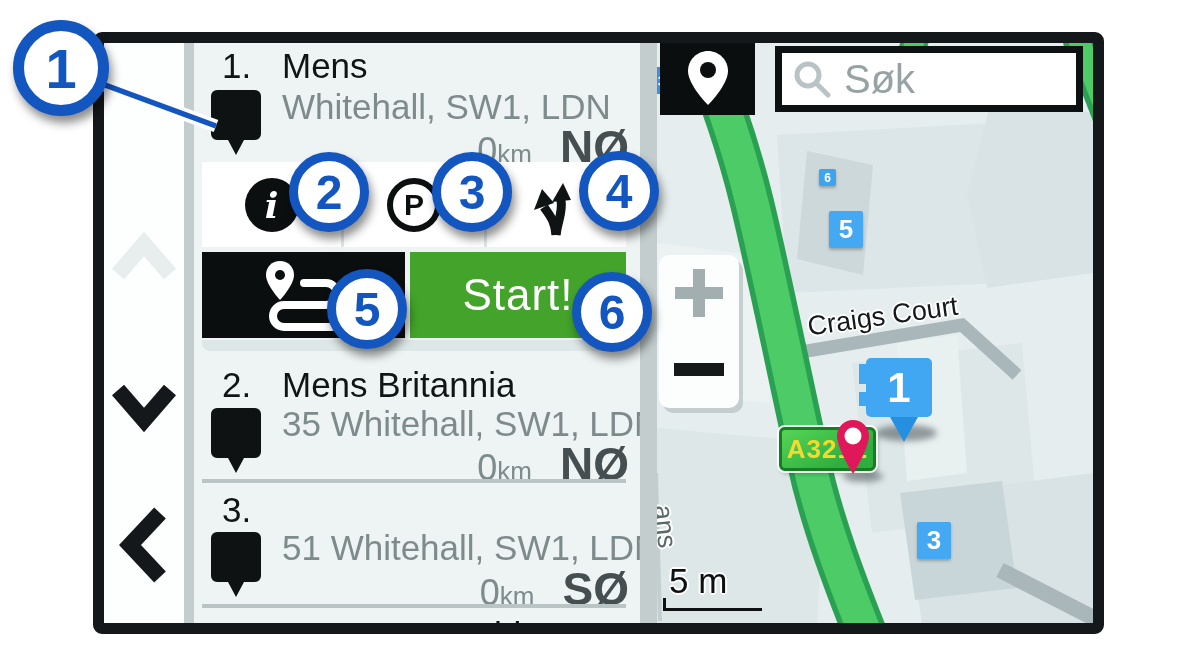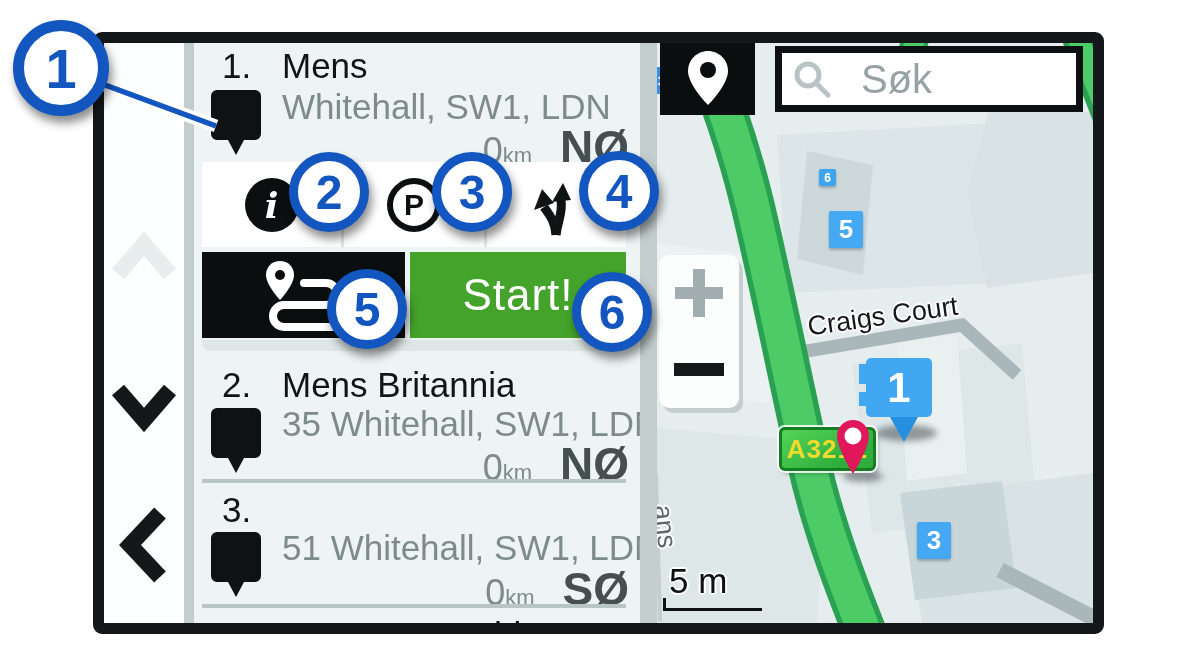--- a/index.html
+++ b/index.html
@@ -16,21 +16,21 @@
   .navcol{position:absolute;left:0;top:0;width:80px;height:100%;background:#fdfefe;}
   .divider-left{position:absolute;left:80px;top:0;width:10px;height:100%;background:#c3cdce;}
   .scroll-strip{position:absolute;left:536px;top:0;width:17px;height:100%;background:#c3cdce;}
 
   
   .list{position:absolute;left:90px;top:0;width:446px;height:100%;background:#eef3f3;overflow:hidden;}
   .idx,.title{font-size:35px;color:#101415;white-space:nowrap;}
   .addr{font-size:35px;color:#7e8b8d;white-space:nowrap;}
   .distrow{display:flex;justify-content:flex-end;align-items:baseline;gap:28px;width:255px;}
   .dist{font-size:36px;color:#7e8b8d;}
-  .dist .unit{font-size:22px;}
+  .dist .unit{font-size:26px;}
   .dir{font-size:46px;font-weight:700;color:#454e50;}
   .sep{position:absolute;left:8px;width:424px;height:4px;background:#b9c4c5;}
 
   .iconsrow{position:absolute;left:8px;top:119px;width:424px;height:85px;background:#dfe7e7;
             display:flex;gap:3px;}
   .iconcell{flex:1;background:#ffffff;display:flex;align-items:center;justify-content:center;}
   .info-circle{width:54px;height:54px;border-radius:50%;background:#0c0f10;color:#fff;
                display:flex;align-items:center;justify-content:center;
                font-family:"DejaVu Serif",serif;font-style:italic;font-weight:700;font-size:36px;}
   .park-circle{width:42px;height:42px;border-radius:50%;border:6px solid #0c0f10;color:#0c0f10;
@@ -43,21 +43,21 @@
             font-size:44px;font-weight:500;letter-spacing:1px;}
   .card-strip{position:absolute;left:8px;top:297px;width:424px;height:11px;background:#dee7e7;
               border-radius:0 0 8px 8px;}
 
   
   .map{position:absolute;left:553px;top:0;right:0;height:100%;background:#e6edee;overflow:hidden;}
   .pinbtn{position:absolute;left:3px;top:0;width:95px;height:72px;background:#0b0e0f;
           display:flex;align-items:center;justify-content:center;z-index:6;}
   .searchbox{position:absolute;left:118px;top:3px;width:308px;height:66px;background:#ffffff;
              border:7px solid #0e1112;box-sizing:border-box;display:flex;align-items:center;
-             gap:27px;padding-left:10px;z-index:6;}
+             gap:10px;padding-left:10px;z-index:6;}
   .searchbox input{border:none;outline:none;width:200px;font-size:40px;color:#42494b;
                    font-family:"Liberation Sans","DejaVu Sans",sans-serif;background:transparent;}
   .searchbox input::placeholder{color:#97a2a5;opacity:1;}
   .shield-small{position:absolute;left:-6px;top:24px;width:22px;height:27px;background:#3a8fe8;
                 color:#fff;font-size:15px;font-weight:700;display:flex;align-items:center;
                 justify-content:center;border-radius:3px;z-index:5;}
   .zoompanel{position:absolute;left:2px;top:212px;width:80px;height:153px;background:#fcfdfd;
              border-radius:10px;box-shadow:4px 5px 0 rgba(170,180,182,.55);z-index:5;
              display:flex;flex-direction:column;}
   .zoomhalf{flex:1;display:flex;align-items:center;justify-content:center;}

